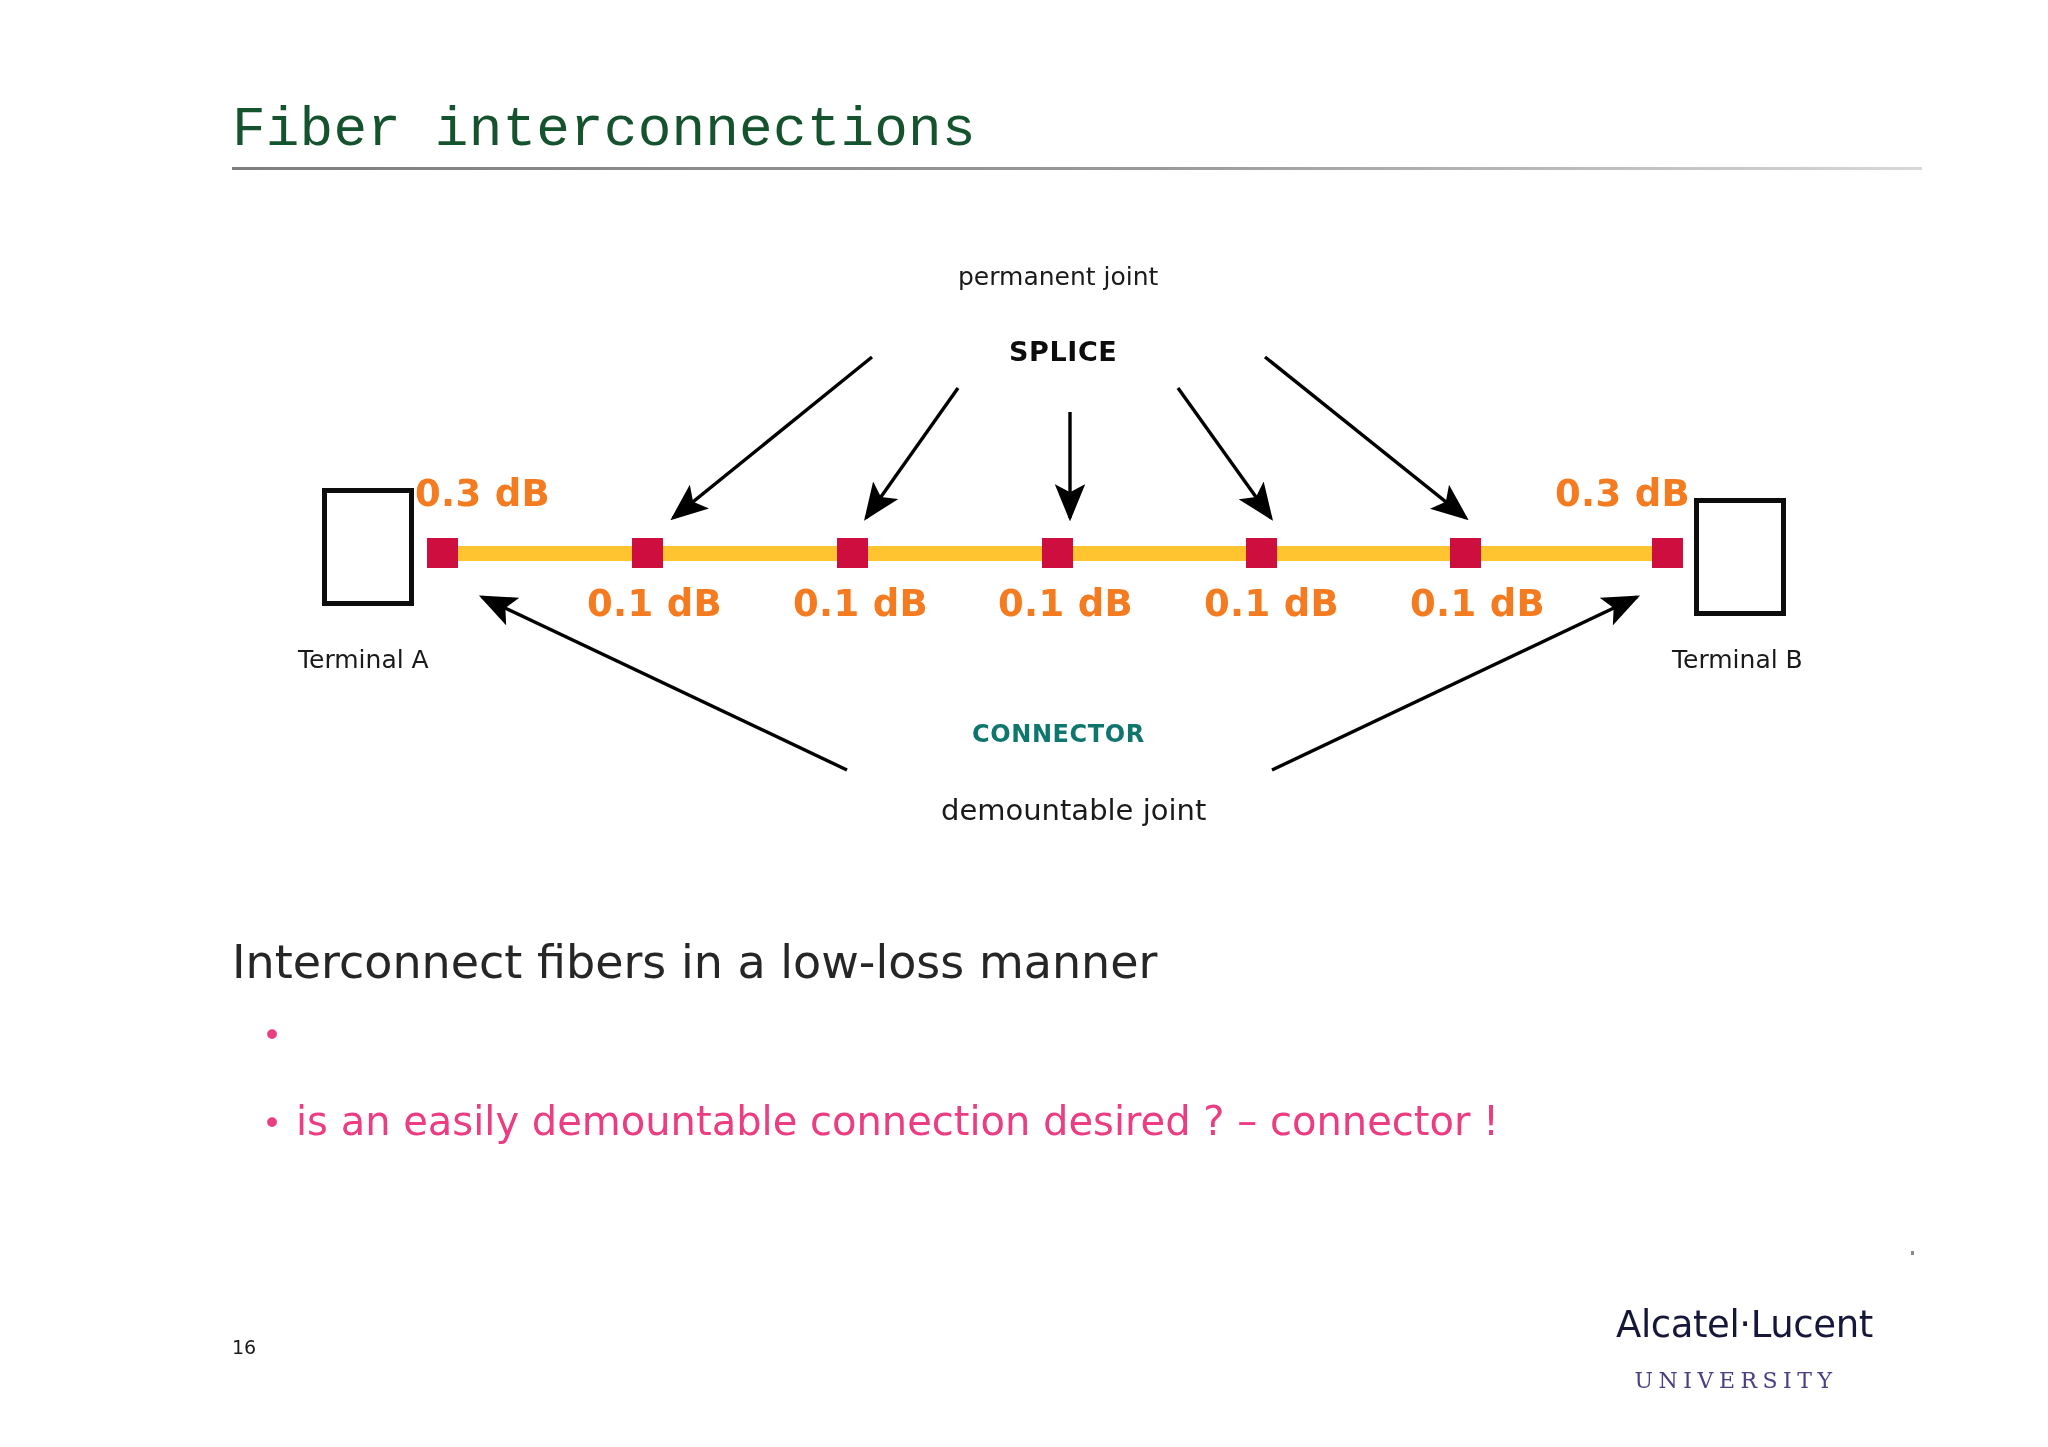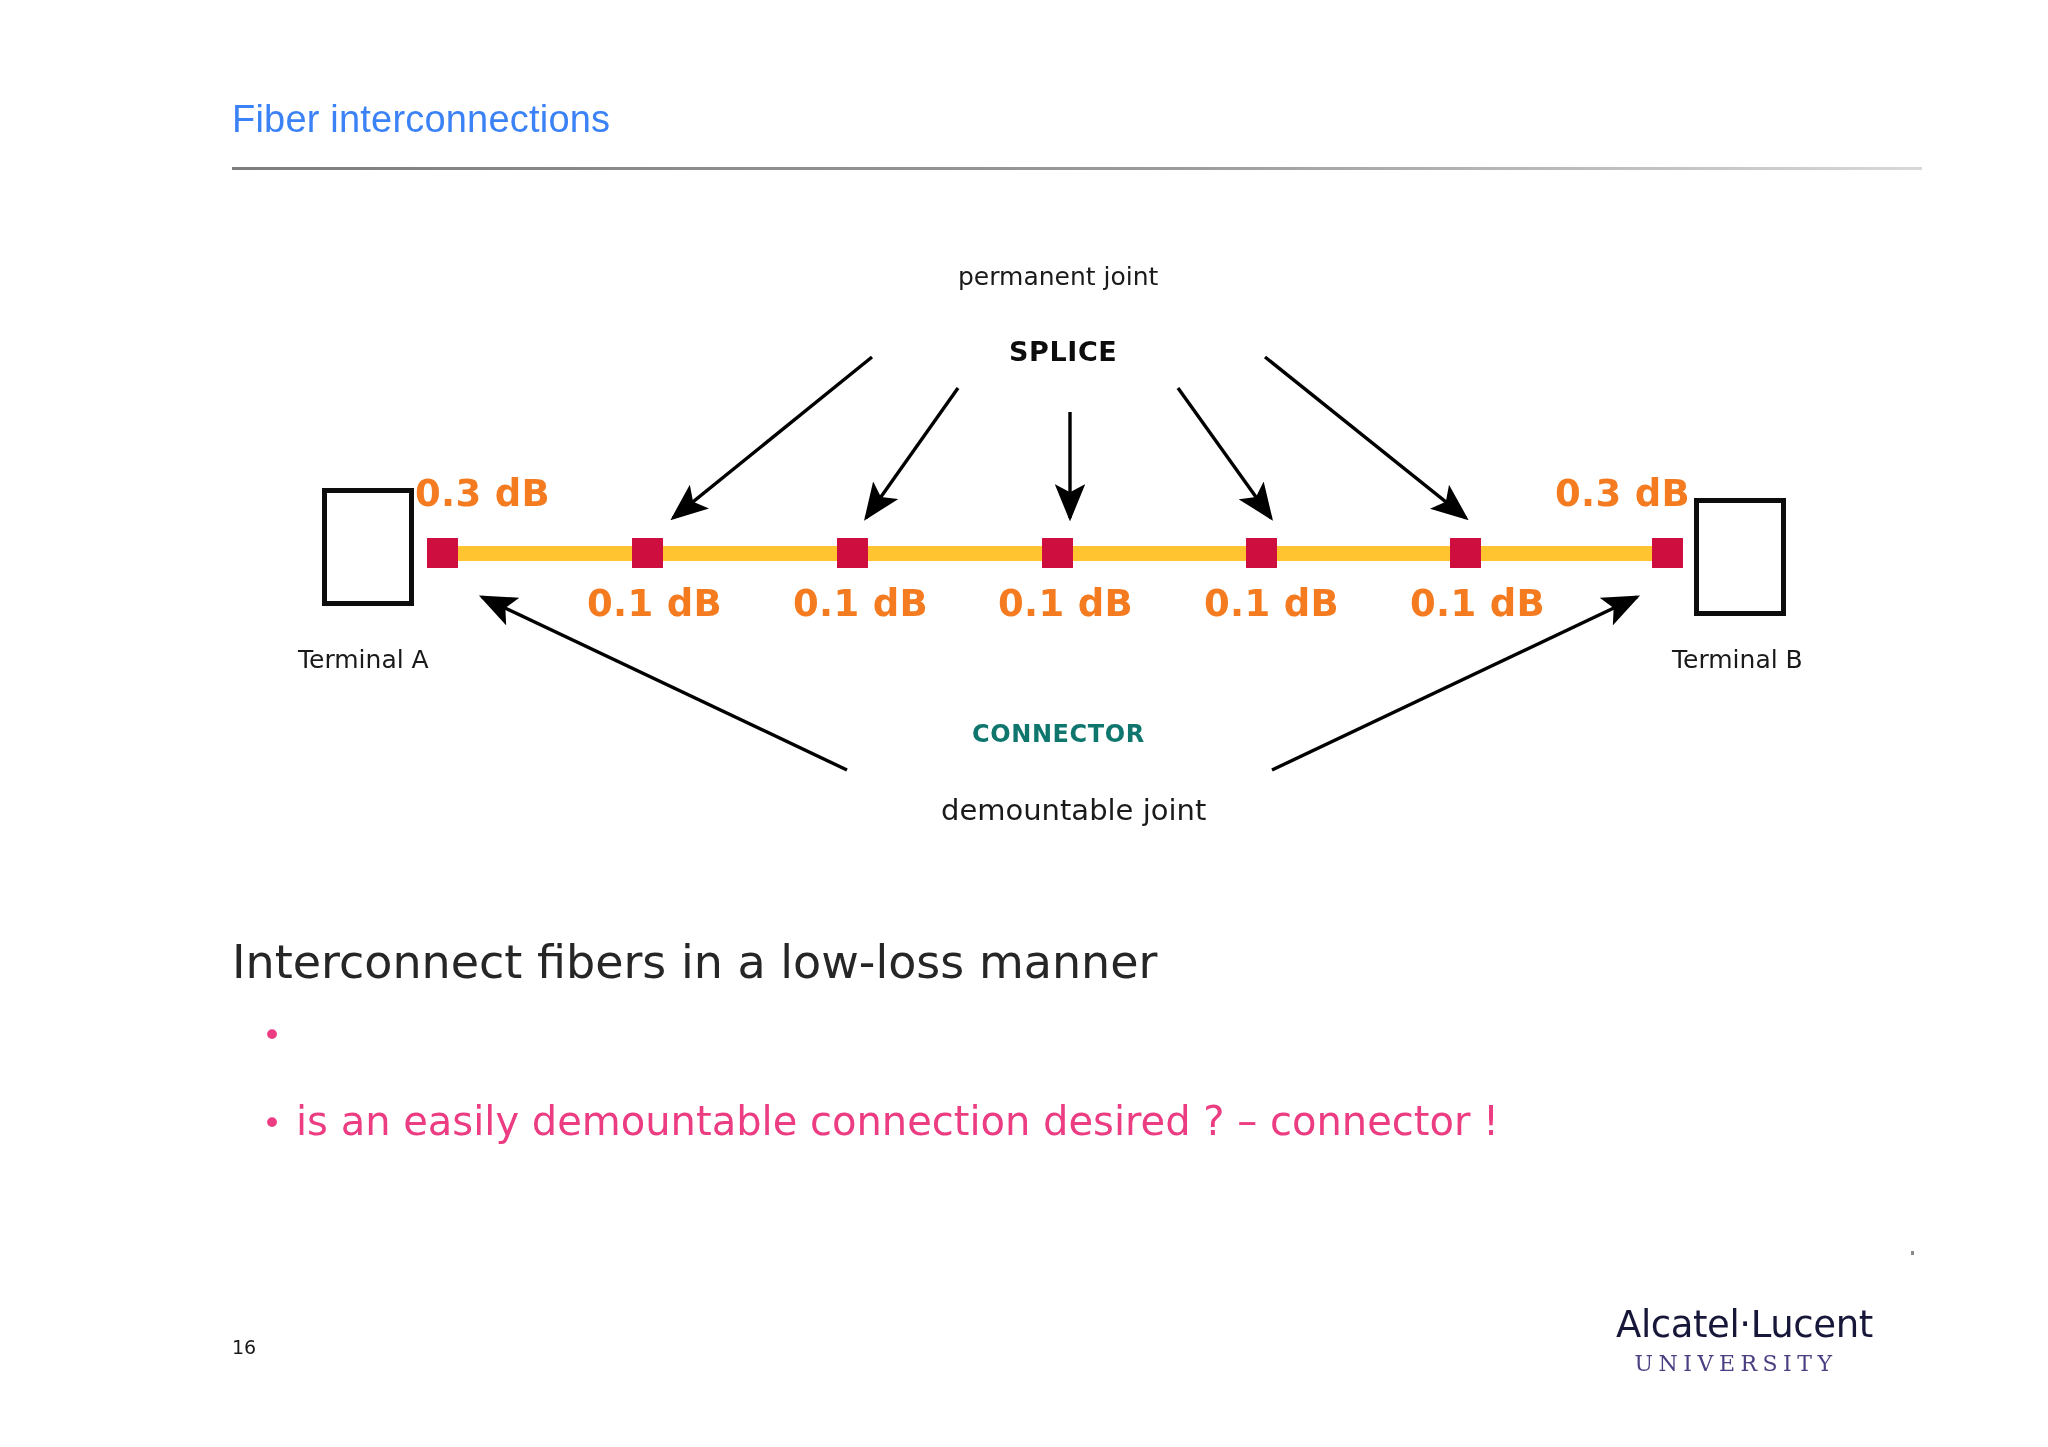--- a/index.html
+++ b/index.html
@@ -13,24 +13,24 @@
     position: relative;
     font-family: "DejaVu Sans", sans-serif;
     overflow: hidden;
   }
 
   
   .slide-title {
     position: absolute;
     left: 232px;
     top: 98px;
-    font-family: Liberation Sans, sans-serif;
-    font-size: 38px;
-    font-weight: 400;
-    color: #3b82f6;
+    font-family: Liberation Mono, monospace;
+    font-size: 56px;
+    font-weight: 400;
+    color: #14532d;
     letter-spacing: 0.2px;
     white-space: nowrap;
   }
   .title-rule {
     position: absolute;
     left: 232px;
     top: 167px;
     width: 1690px;
     height: 3px;
     background: linear-gradient(to right, #7e7e7e 0%, #9a9a9a 55%, #d8d8d8 100%);
@@ -172,21 +172,21 @@
   }
   .logo-main {
     font-family: "DejaVu Sans", sans-serif;
     font-size: 37px;
     font-weight: 400;
     color: #17173a;
     letter-spacing: -0.4px;
     white-space: nowrap;
   }
   .logo-sub {
-    margin-top: 5px;
+    margin-top: 22px;
     font-family: "DejaVu Serif", serif;
     font-size: 22px;
     font-weight: 400;
     color: #4a4083;
     letter-spacing: 5.5px;
     white-space: nowrap;
   }
   .logo-speck {
     position: absolute;
     left: 1911px;

